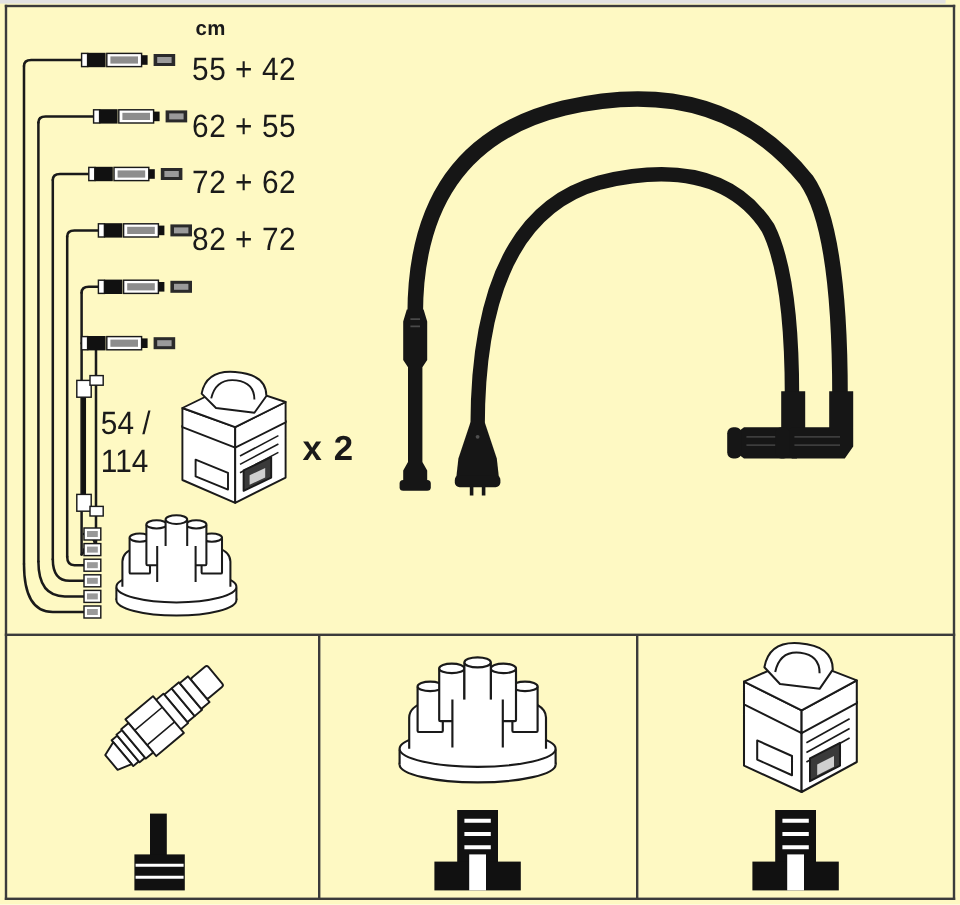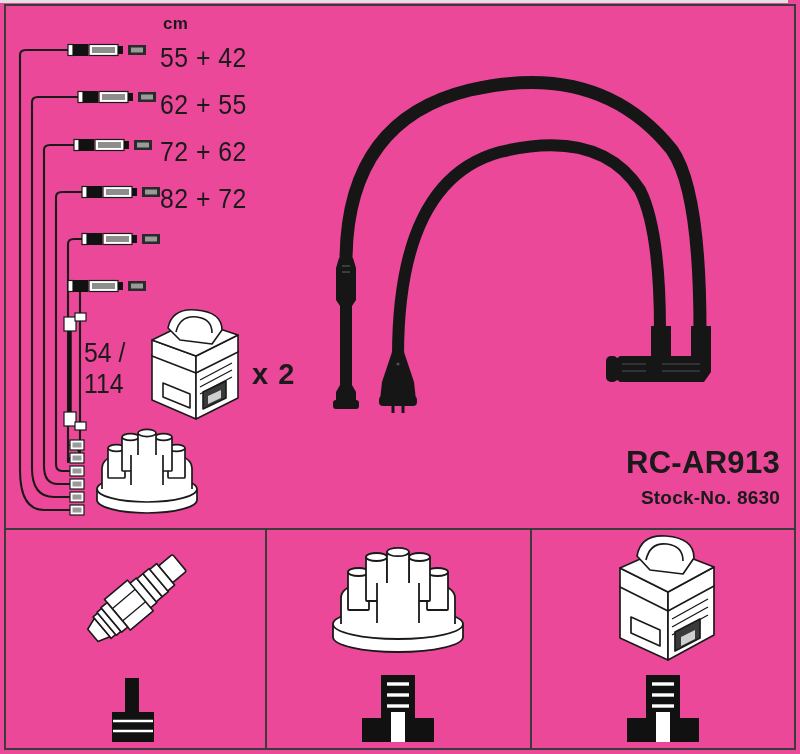--- a/index.html
+++ b/index.html
@@ -2,21 +2,21 @@
 <html><head>
 <meta charset="utf-8">
 <style>
   html,body{margin:0;padding:0;background:#ffffff;}
   body{
     width:800px;height:754px;position:relative;overflow:hidden;
     font-family:"Liberation Sans", sans-serif;color:#1a1a1a;
   }
 
   
-  #sheet{position:absolute;left:0;top:0;width:800px;height:754px;background:#ec4899;}
+  #sheet{position:absolute;left:0;top:0;width:800px;height:754px;background:#fef9c3;}
   .frame-line{position:absolute;background:#3b3b3b;}
 
   #border-left{left:4px;top:4px;width:2px;height:746px;}
   #border-right{left:794px;top:4px;width:2px;height:746px;}
   #border-top{left:4px;top:4px;width:792px;height:2px;}
   #border-bottom{left:4px;top:748px;width:792px;height:2px;}
   #divider-main{left:4px;top:528px;width:792px;height:2px;}
   #divider-v1{left:265px;top:530px;width:2px;height:220px;}
   #divider-v2{left:530px;top:530px;width:2px;height:220px;}
   #divider-h-sub{left:6px;top:660px;width:788px;height:3px;background:#e2e2e2;}
@@ -78,22 +78,20 @@
 
   <div id="cm-header">cm</div>
   <div class="len-label" id="len-0">55 + 42</div>
   <div class="len-label" id="len-1">62 + 55</div>
   <div class="len-label" id="len-2">72 + 62</div>
   <div class="len-label" id="len-3">82 + 72</div>
 
   <div id="dual-len">54 /<br>114</div>
   <div id="coil-qty">x 2</div>
 
-  <div id="product-code">RC-AR913</div>
-  <div id="stock-no">Stock-No. 8630</div>
 
   <svg class="art" viewBox="0 0 800 754">
     <defs>
       <g id="conn-unit">
 
         <rect x="0" y="-5.5" width="5" height="11" fill="#fff" stroke="#1a1a1a" stroke-width="1.2"></rect>
         <rect x="5" y="-6" width="15" height="12" fill="#111"></rect>
         <rect x="21" y="-5.5" width="29" height="11" fill="#fff" stroke="#1a1a1a" stroke-width="1.2"></rect>
         <rect x="24" y="-3" width="23" height="6" fill="#8d8d8d"></rect>
         <rect x="50" y="-4" width="5" height="8" fill="#111"></rect>

